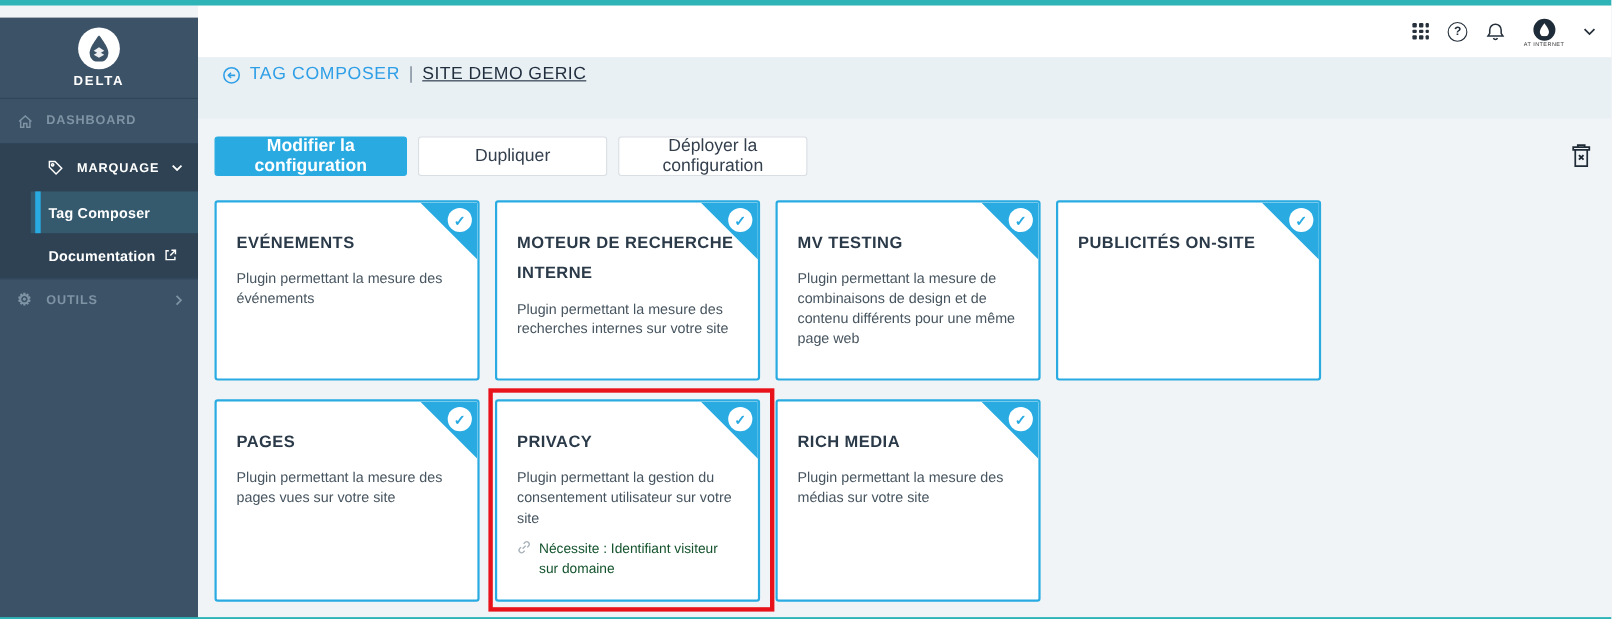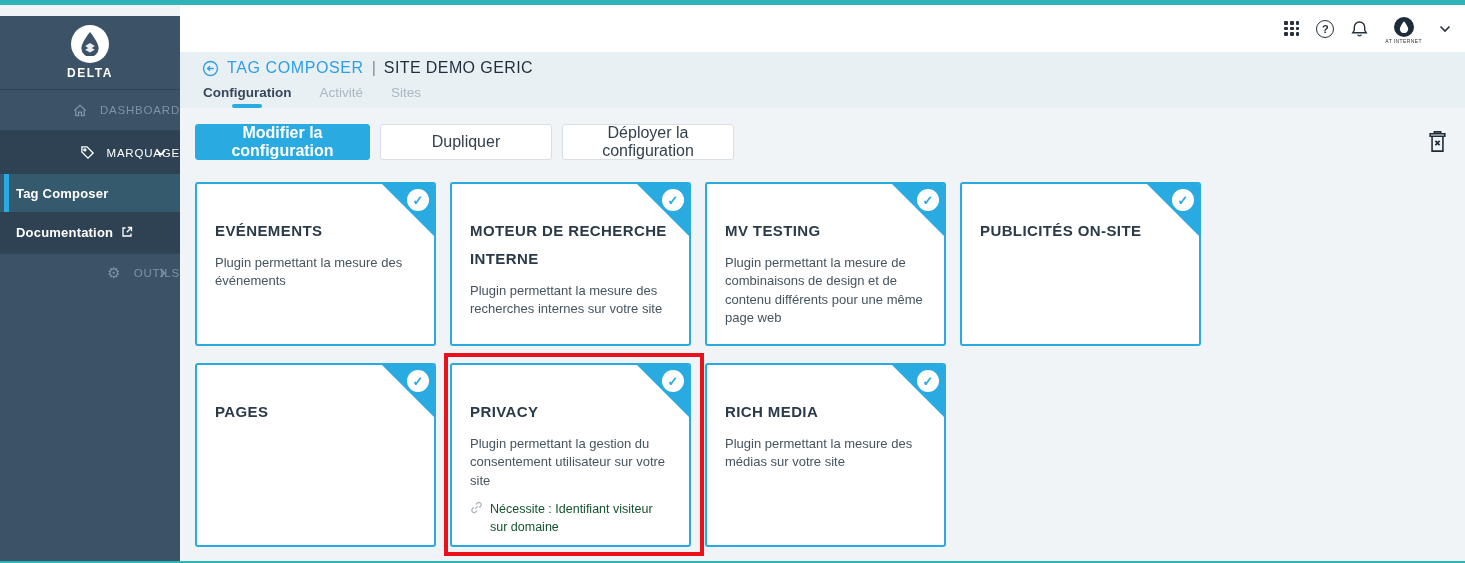--- a/index.html
+++ b/index.html
@@ -9,25 +9,25 @@
   
   .topline { position:absolute; top:0; left:0; width:1465px; height:5px; background:#2eb4b6; z-index:30; }
   .bottomline { position:absolute; bottom:0; left:0; width:1465px; height:2px; background:#2eb4b6; z-index:30; }
 
   
   .sidebar { position:absolute; top:16px; left:0; width:180px; height:558px; background:#3c5267; z-index:20; }
   .logo { height:73px; display:flex; flex-direction:column; align-items:center; justify-content:center; cursor:pointer; }
   .logo-circle { width:38px; height:38px; background:#fff; border-radius:50%; display:flex; align-items:center; justify-content:center; }
   .logo-text { color:#fff; font-size:12px; font-weight:bold; letter-spacing:1.6px; margin-top:3px; }
   .nav-item { position:relative; height:42px; display:flex; align-items:center; padding-left:14px;
-              font-size:11.5px; font-weight:400; letter-spacing:0.8px; cursor:pointer;
-              border-top:1px solid #31455a;justify-content:flex-end; }
+              font-size:11.5px; font-weight:700; letter-spacing:0.8px; cursor:pointer;
+              border-top:1px solid #31455a; }
   .nav-item .nicon { width:17px; display:flex; justify-content:center; margin-right:11px; }
   .nav-item.dim { color:#7e93a4; }
-  .nav-group { background:#2e4254; border-top:1px solid #31455a; border-bottom:1px solid #31455a; }
+  .nav-group { background:#2e4254; border-top:1px solid #31455a; border-bottom:1px solid #31455a;padding-left:28px; }
   .nav-group .nav-item { border-top:none; color:#fff; }
   .nav-sub { position:relative; height:38px; display:flex; align-items:center; padding-left:16px;
              color:#fff; font-size:13px; font-weight:600; letter-spacing:0.2px; cursor:pointer; }
   .nav-sub.active { background:#35596d; }
   .active-bar { position:absolute; left:4px; top:0; bottom:0; width:5px; background:#29abe2; }
   .nav-sub .ext { margin-left:8px; display:flex; }
   .chev-right, .chev-down { position:absolute; right:14px; display:flex; }
   .gear-glyph { font-size:15px; line-height:1; }
   .nav-item.outils { height:38px; }
   .nav-item.dashboard { height:41px; }
@@ -47,21 +47,21 @@
   .avatar { width:20px; height:20px; border-radius:50%; background:#1e2b38; display:flex; align-items:center; justify-content:center; }
   .user-caption { font-size:5px; color:#333; letter-spacing:0.4px; margin-top:1px; white-space:nowrap; }
   .caret { display:flex; cursor:pointer; }
 
   
   .page-header { position:absolute; top:52px; left:180px; width:1285px; height:56px; background:#e9f0f4; }
   .breadcrumb { display:flex; align-items:center; padding:7px 0 0 22px; gap:8px; }
   .bc-icon { display:flex; }
   .bc-app { color:#2e9fe6; font-size:16px; letter-spacing:0.6px; font-weight:400; }
   .bc-sep { color:#7d8b99; font-size:16px; }
-  .bc-site { color:#1f2d3d; font-size:16px; letter-spacing:0.4px; }
+  .bc-site { color:#1f2d3d; font-size:16px; letter-spacing:0.4px;text-decoration:underline; }
   .tabs { display:flex; gap:28px; padding-left:23px; margin-top:8px; }
   .tab { position:relative; font-size:13.5px; color:#a9b6c3; padding-bottom:6px; cursor:pointer; }
   .tab.active { color:#36475a; font-weight:600; }
   .tab-underline { position:absolute; left:50%; transform:translateX(-50%); bottom:-2px;
                    width:30px; height:4px; border-radius:3px; background:#29abe2; }
 
   
   .content { position:absolute; top:108px; left:180px; width:1285px; height:455px; background:#f0f4f7; }
   .toolbar { display:flex; gap:10px; margin:16px 0 0 15px; }
   .btn { height:36px; border-radius:3px; font-size:16px; font-family:"Liberation Sans", sans-serif;
@@ -69,21 +69,21 @@
   .btn-primary { width:175px; background:#29abe2; border:1px solid #29abe2; color:#fff; font-weight:600; }
   .btn-secondary { width:172px; background:#fff; border:1px solid #d9dee3; color:#333f4d; }
   .trash-btn { position:absolute; right:17px; top:22px; background:none; border:none; cursor:pointer; display:flex; }
 
   .cards-row { display:flex; gap:14px; margin:22px 0 0 15px; }
   .cards-row.second { margin-top:17px; }
   .card { position:relative; width:241px; background:#fff; border:2px solid #29abe2; border-radius:3px;
           padding:17px 18px 0 18px; overflow:hidden; cursor:pointer; }
   .cards-row.first .card { height:164px; }
   .cards-row.second .card { height:184px; }
-  .card-title { font-size:15px; font-weight:600; color:#2b3a49; letter-spacing:0.4px; line-height:1.85; margin-top:16px; }
+  .card-title { font-size:15px; font-weight:600; color:#2b3a49; letter-spacing:0.4px; line-height:1.85; margin-top:6px; }
   .card-desc { font-size:13px; color:#46545f; line-height:1.42; margin-top:9px; }
   .card-req { display:flex; gap:7px; font-size:12.5px; color:#14532d; line-height:1.45; margin-top:10px; }
   .card-req .req-icon { flex:0 0 auto; margin-top:1px; }
   .corner-fold { position:absolute; top:0; right:0; width:0; height:0;
                  border-top:52px solid #29abe2; border-left:52px solid transparent; }
   .corner-check { position:absolute; top:5px; right:5px; width:22px; height:22px; background:#fff;
                   border-radius:50%; color:#29abe2; font-size:13px; font-weight:bold;
                   display:flex; align-items:center; justify-content:center; }
   .privacy-wrap { position:relative; }
   .highlight-box { position:absolute; top:-10px; left:-6px; right:-13px; bottom:-9px;
@@ -201,32 +201,20 @@
       <svg width="17" height="17" viewBox="0 0 18 18" fill="none" stroke="#2e9fe6" stroke-width="1.5">
           <circle cx="9" cy="9" r="7.4"></circle>
           <path d="M12.5 9 H6"></path>
           <path d="M8.5 6.5 L6 9 L8.5 11.5"></path>
         </svg>
     </span>
     <span class="bc-app">TAG COMPOSER</span>
     <span class="bc-sep">|</span>
     <span class="bc-site">SITE DEMO GERIC</span>
   </div>
-  <div class="tabs">
-    <span class="tab active">
-      <span>Configuration</span>
-      <span class="tab-underline"></span>
-    </span>
-    <span class="tab">
-      <span>Activité</span>
-    </span>
-    <span class="tab">
-      <span>Sites</span>
-    </span>
-  </div>
 </div>
 
 <main class="content">
   <div class="toolbar">
     <button class="btn btn-primary">Modifier la configuration</button>
     <button class="btn btn-secondary">Dupliquer</button>
     <button class="btn btn-secondary">Déployer la configuration</button>
   </div>
   <button class="trash-btn">
     <span>
@@ -261,20 +249,21 @@
     <div class="card">
       <div class="card-title">PUBLICITÉS ON-SITE</div>
       <div class="corner-fold"></div>
       <div class="corner-check">✓</div>
     </div>
   </div>
 
   <div class="cards-row second">
     <div class="card">
       <div class="card-title">PAGES</div>
+      <div class="card-desc">Plugin permettant la mesure des pages vues sur votre site</div>
       <div class="corner-fold"></div>
       <div class="corner-check">✓</div>
     </div>
 
     <div class="privacy-wrap">
       <div class="highlight-box"></div>
       <div class="card">
         <div class="card-title">PRIVACY</div>
         <div class="card-desc">Plugin permettant la gestion du consentement utilisateur sur votre site</div>
         <div class="card-req">

